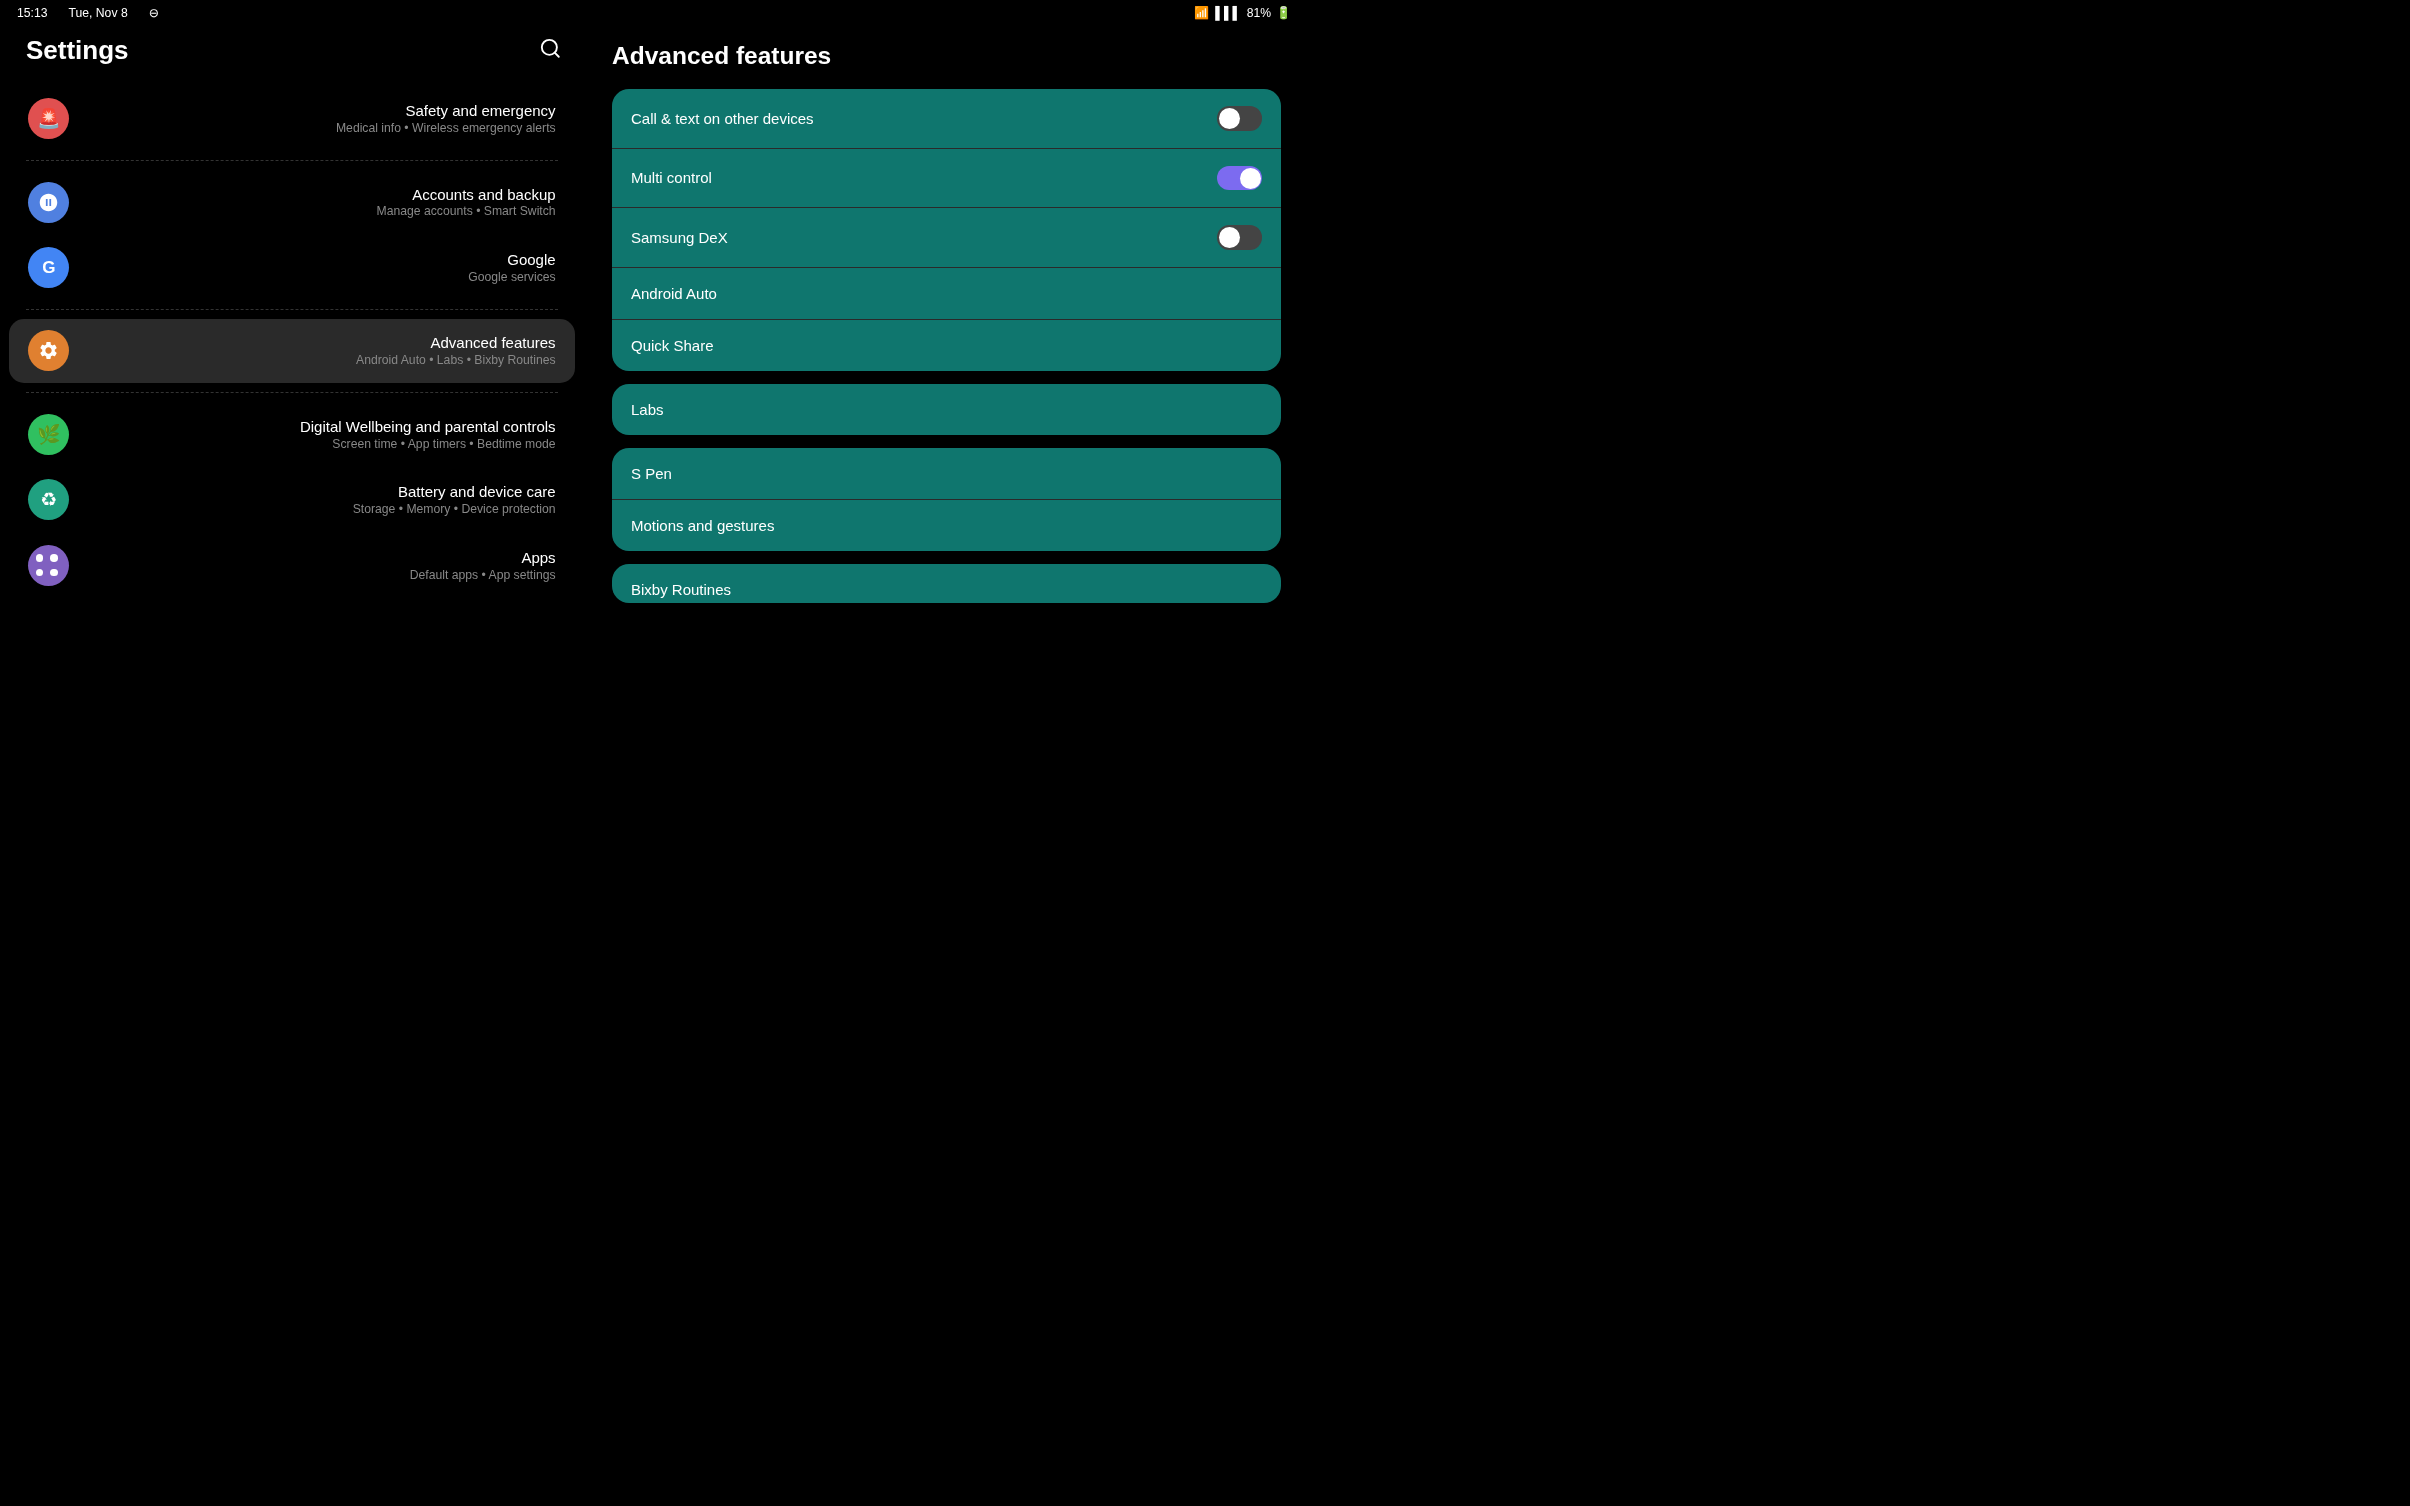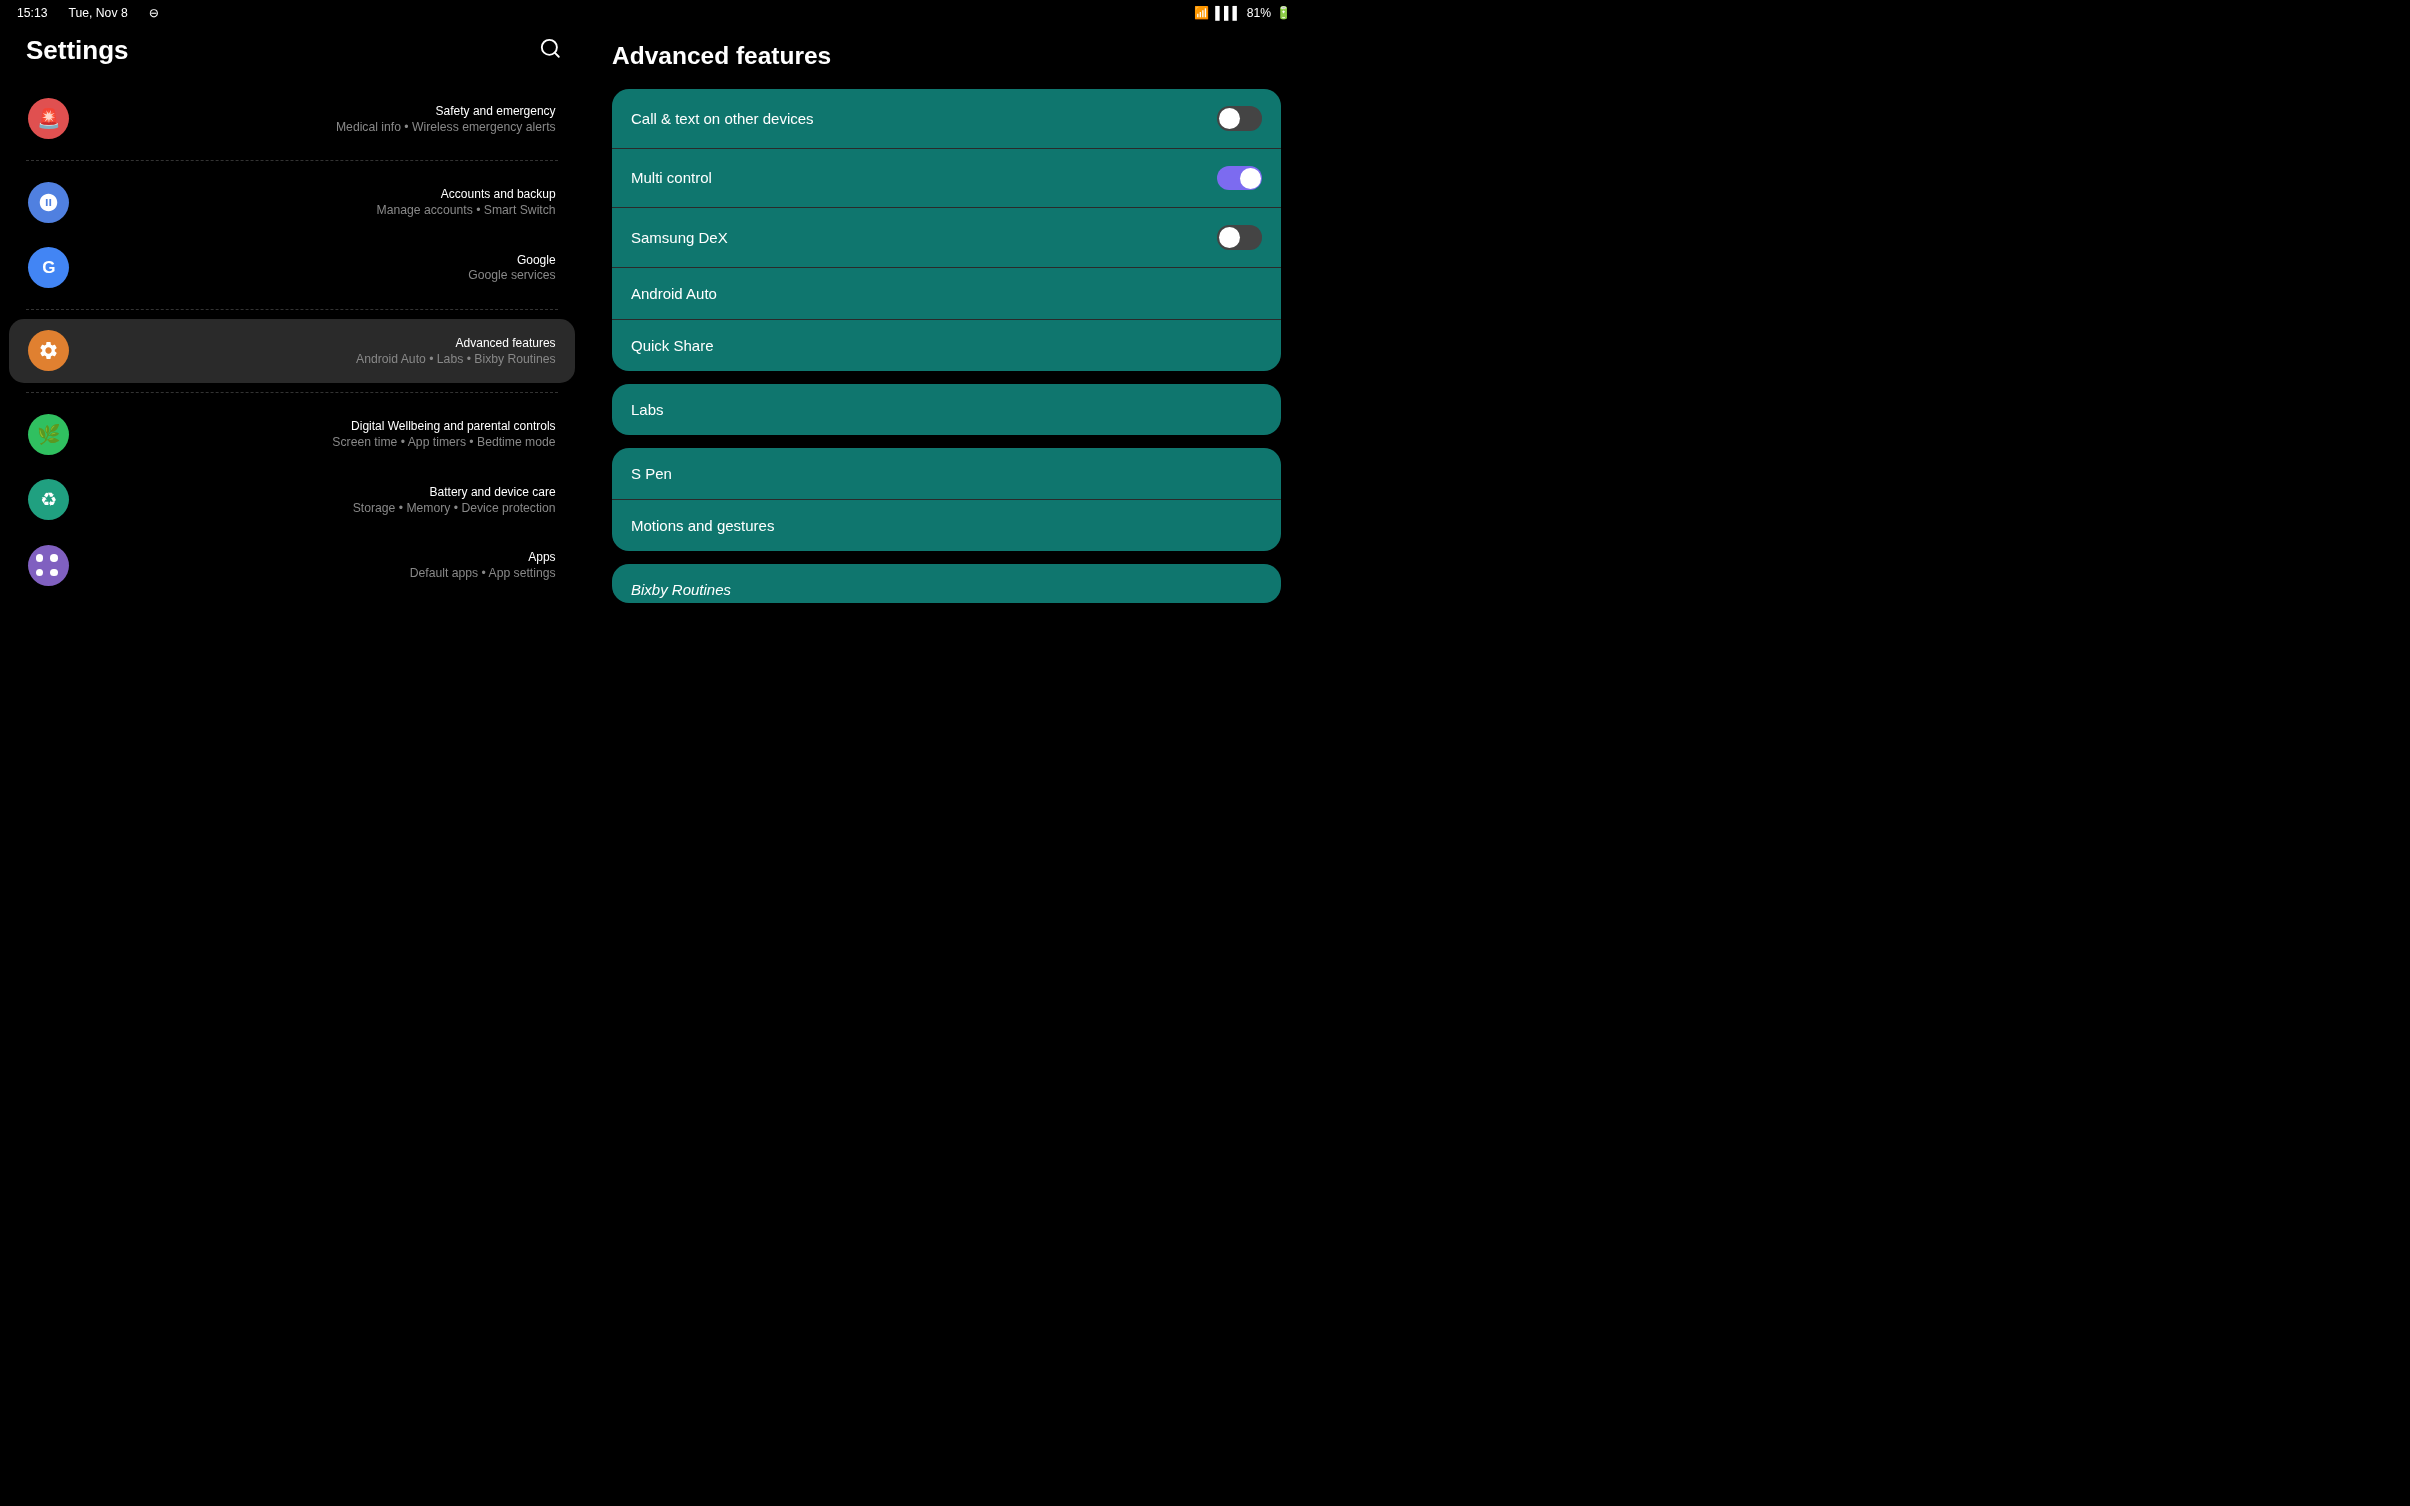--- a/index.html
+++ b/index.html
@@ -84,21 +84,21 @@
       display: flex;
       align-items: center;
       justify-content: center;
       font-size: 19px;
       flex-shrink: 0;
       margin-right: 15px;
     }
 
     .item-text { flex: 1; }
     .item-title {
-      font-size: 12px;
+      font-size: 15px;
       font-weight: 500;
       color: #fff;
       margin-bottom: 1.9px;
     }
     .item-subtitle {
       font-size: 12.2px;
       color: #888;
     }
 
     .divider {
@@ -330,21 +330,21 @@
 
     <div class="card">
       <div class="card-item">
         <span class="card-item-label">S Pen</span>
       </div>
       <div class="card-item">
         <span class="card-item-label">Motions and gestures</span>
       </div>
     </div>
 
-    <div class="card" style="margin-bottom:0;font-style:italic;">
+    <div class="card" style="margin-bottom:0;">
       <div class="card-item" style="padding-bottom:5.6px;">
         <span class="card-item-label">Bixby Routines</span>
       </div>
     </div>
 
   </div>
 </div>
 
 
 </body></html>

